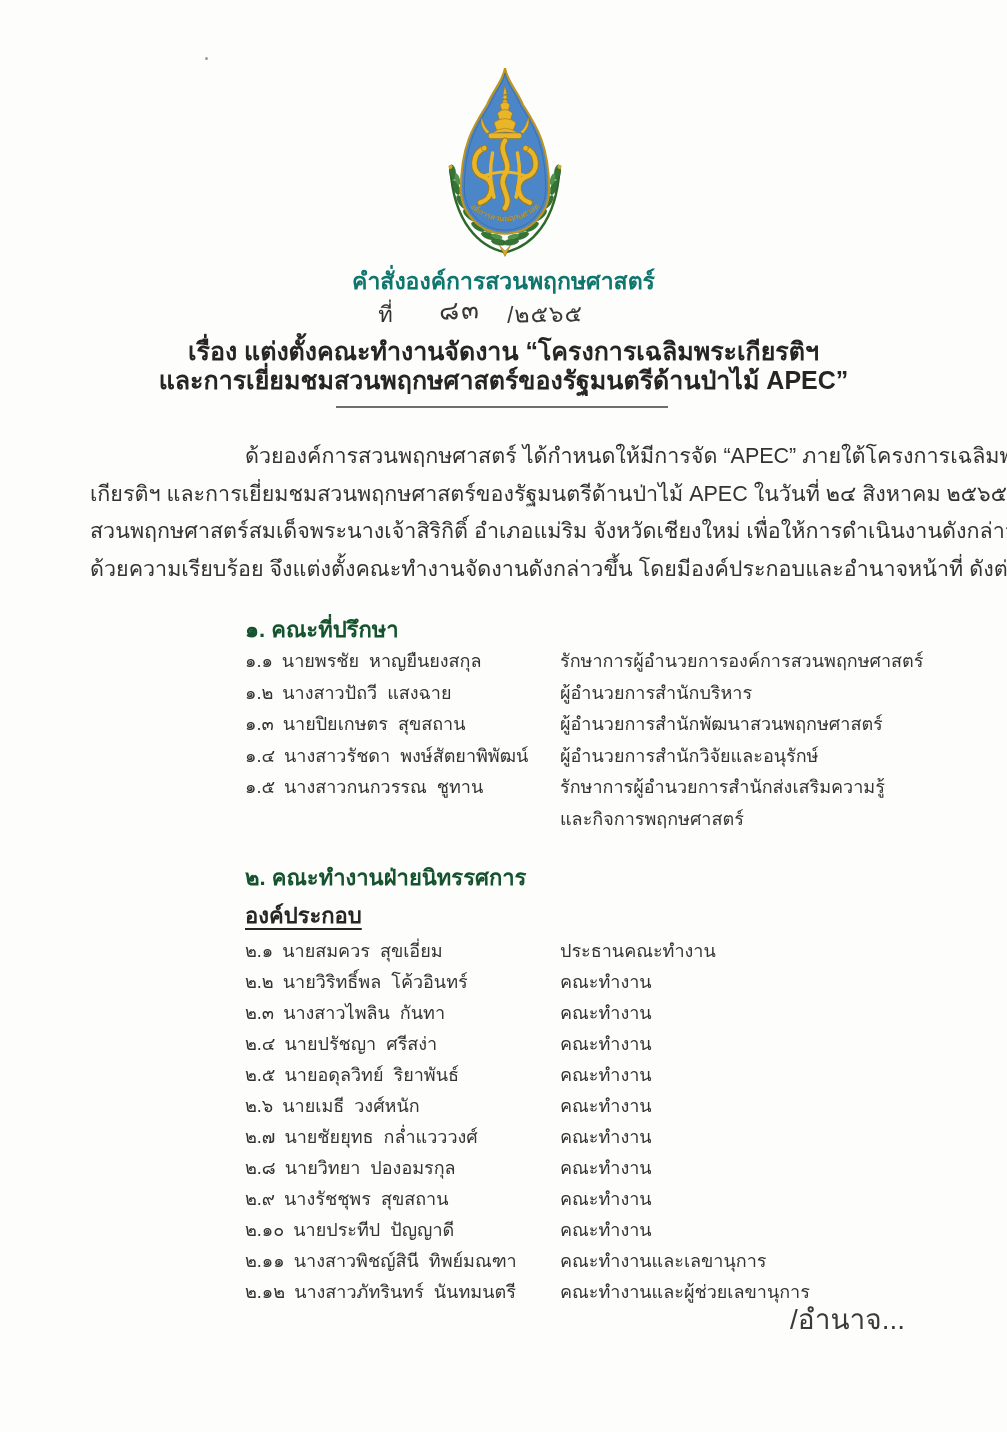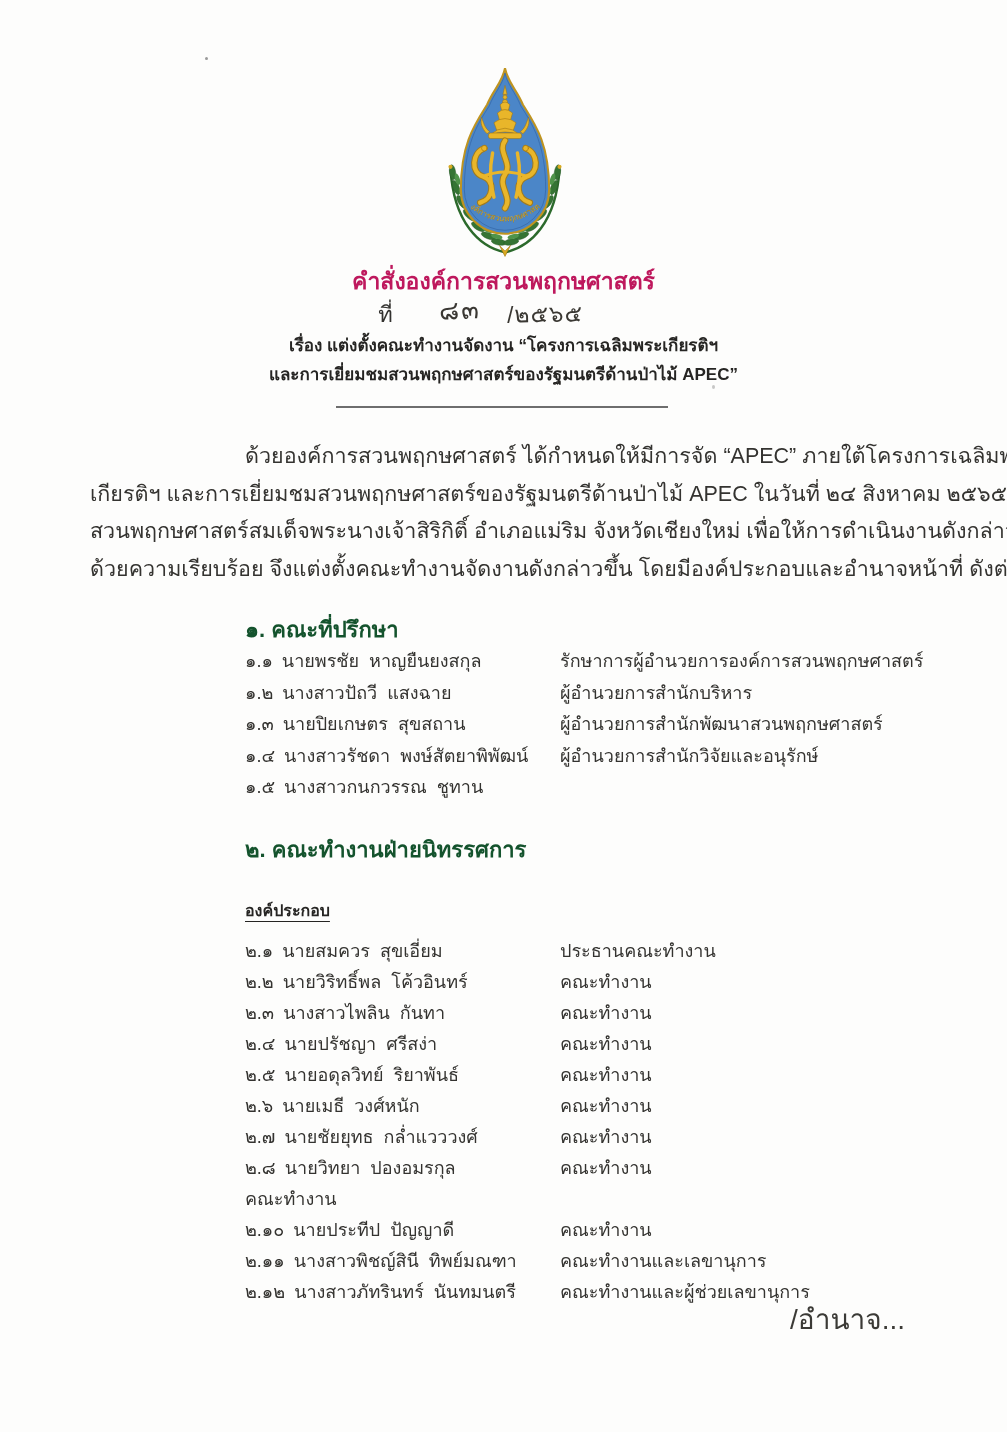--- a/index.html
+++ b/index.html
@@ -11,36 +11,36 @@
     background:#fdfdfc;
     font-family:"Liberation Sans",sans-serif;
     color:#33322f;
     overflow:hidden;
   }
   
   .logo{position:absolute;left:436px;top:62px;width:138px;height:200px;}
   
   .doc-title{
     position:absolute;top:263px;left:0;width:100%;
-    text-align:center;font-size:23px;font-weight:bold;color:#be185d;
+    text-align:center;font-size:23px;font-weight:bold;color:#0f766e;
   }
   .num-line{
     position:absolute;top:296px;left:0;width:100%;height:36px;
     display:flex;justify-content:center;align-items:flex-end;
     font-size:22px;color:#33322f;
   }
   .num-prefix{transform:translateX(-46px);}
   .handwritten{
     font-size:26px;color:#3a3833;letter-spacing:2px;
     transform:rotate(-3deg) translateY(-2px);display:inline-block;
   }
   .handwritten.year{font-size:23px;transform:rotate(-1deg);margin-left:26px;letter-spacing:1px;}
   .doc-subject{
     position:absolute;left:0;width:100%;text-align:center;
-    font-size:17px;font-weight:bold;color:#262523;
+    font-size:25px;font-weight:bold;color:#262523;
   }
   .subject1{top:331px;}
   .subject2{top:360px;}
   .divider{
     position:absolute;top:406px;left:336px;width:332px;height:2px;
     background:#6e6e6e;
   }
   .speck{position:absolute;background:#9a9a9a;border-radius:50%;}
   .speck1{left:205px;top:57px;width:3px;height:3px;}
   .speck2{left:712px;top:385px;width:3px;height:4px;opacity:.55;}
@@ -50,24 +50,24 @@
     font-size:21.5px;color:#343330;
   }
   .pline{line-height:37.5px;white-space:nowrap;}
   .pline.first{padding-left:155px;}
   
   .section-heading{
     position:absolute;left:245px;
     font-size:22px;font-weight:bold;color:#14532d;white-space:nowrap;
   }
   .sec1-head{top:612px;}
-  .sec2-head{top:832px;}
+  .sec2-head{top:860px;}
   .sec2-sub{
     position:absolute;left:245px;top:898px;
-    font-size:16px;font-weight:bold;color:#262523;
+    font-size:22px;font-weight:bold;color:#262523;
     text-decoration:underline;text-underline-offset:5px;
   }
   .rows{position:absolute;left:245px;font-size:18px;color:#343330;}
   .rows1{top:646px;}
   .rows1 .member-row{line-height:31.5px;}
   .rows2{top:936px;}
   .rows2 .member-row{line-height:31px;}
   .member-row{display:flex;align-items:flex-start;}
   .m-name{flex:0 0 315px;white-space:pre;display:flex;}
   .m-no{margin-right:9px;white-space:pre;}
@@ -201,20 +201,22 @@
     <div class="member-row">
       <span class="m-name"><span class="m-no">๑.๓</span><span class="m-n">นายปิยเกษตร  สุขสถาน</span></span>
       <span class="m-role">ผู้อำนวยการสำนักพัฒนาสวนพฤกษศาสตร์</span>
     </div>
     <div class="member-row">
       <span class="m-name"><span class="m-no">๑.๔</span><span class="m-n">นางสาวรัชดา  พงษ์สัตยาพิพัฒน์</span></span>
       <span class="m-role">ผู้อำนวยการสำนักวิจัยและอนุรักษ์</span>
     </div>
     <div class="member-row">
       <span class="m-name"><span class="m-no">๑.๕</span><span class="m-n">นางสาวกนกวรรณ  ชูทาน</span></span>
+      <span class="m-role">รักษาการผู้อำนวยการสำนักส่งเสริมความรู้
+และกิจการพฤกษศาสตร์</span>
     </div>
   </div>
 
   <div class="section-heading sec2-head">๒. คณะทำงานฝ่ายนิทรรศการ</div>
   <div class="sec2-sub">องค์ประกอบ</div>
   <div class="rows rows2">
     <div class="member-row">
       <span class="m-name"><span class="m-no">๒.๑</span><span class="m-n">นายสมควร  สุขเอี่ยม</span></span>
       <span class="m-role">ประธานคณะทำงาน</span>
     </div>
@@ -240,20 +242,21 @@
     </div>
     <div class="member-row">
       <span class="m-name"><span class="m-no">๒.๗</span><span class="m-n">นายชัยยุทธ  กล่ำแวววงศ์</span></span>
       <span class="m-role">คณะทำงาน</span>
     </div>
     <div class="member-row">
       <span class="m-name"><span class="m-no">๒.๘</span><span class="m-n">นายวิทยา  ปองอมรกุล</span></span>
       <span class="m-role">คณะทำงาน</span>
     </div>
     <div class="member-row">
+      <span class="m-name"><span class="m-no">๒.๙</span><span class="m-n">นางรัชชุพร  สุขสถาน</span></span>
       <span class="m-role">คณะทำงาน</span>
     </div>
     <div class="member-row">
       <span class="m-name"><span class="m-no">๒.๑๐</span><span class="m-n">นายประทีป  ปัญญาดี</span></span>
       <span class="m-role">คณะทำงาน</span>
     </div>
     <div class="member-row">
       <span class="m-name"><span class="m-no">๒.๑๑</span><span class="m-n">นางสาวพิชญ์สินี  ทิพย์มณฑา</span></span>
       <span class="m-role">คณะทำงานและเลขานุการ</span>
     </div>

